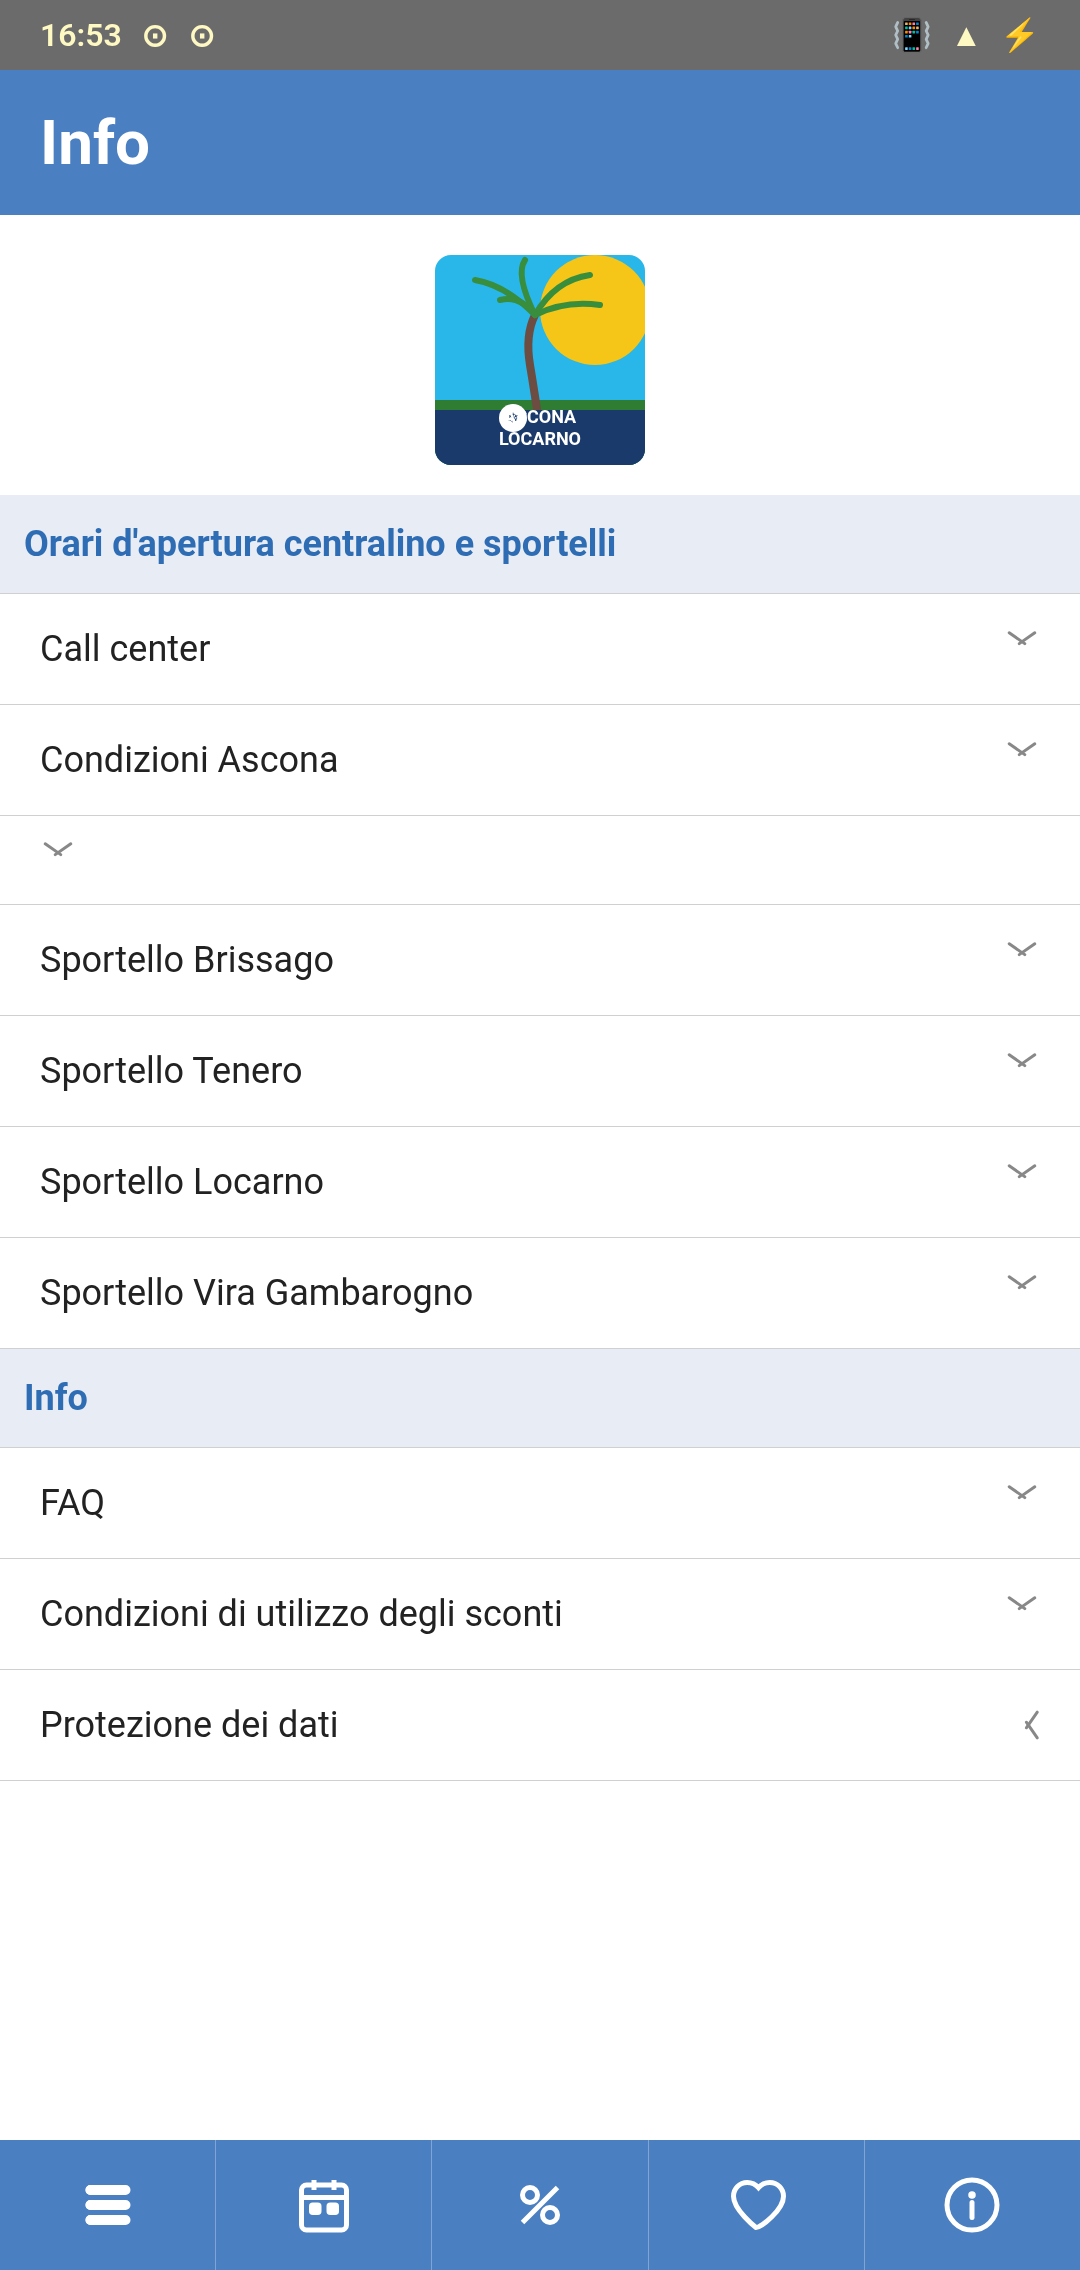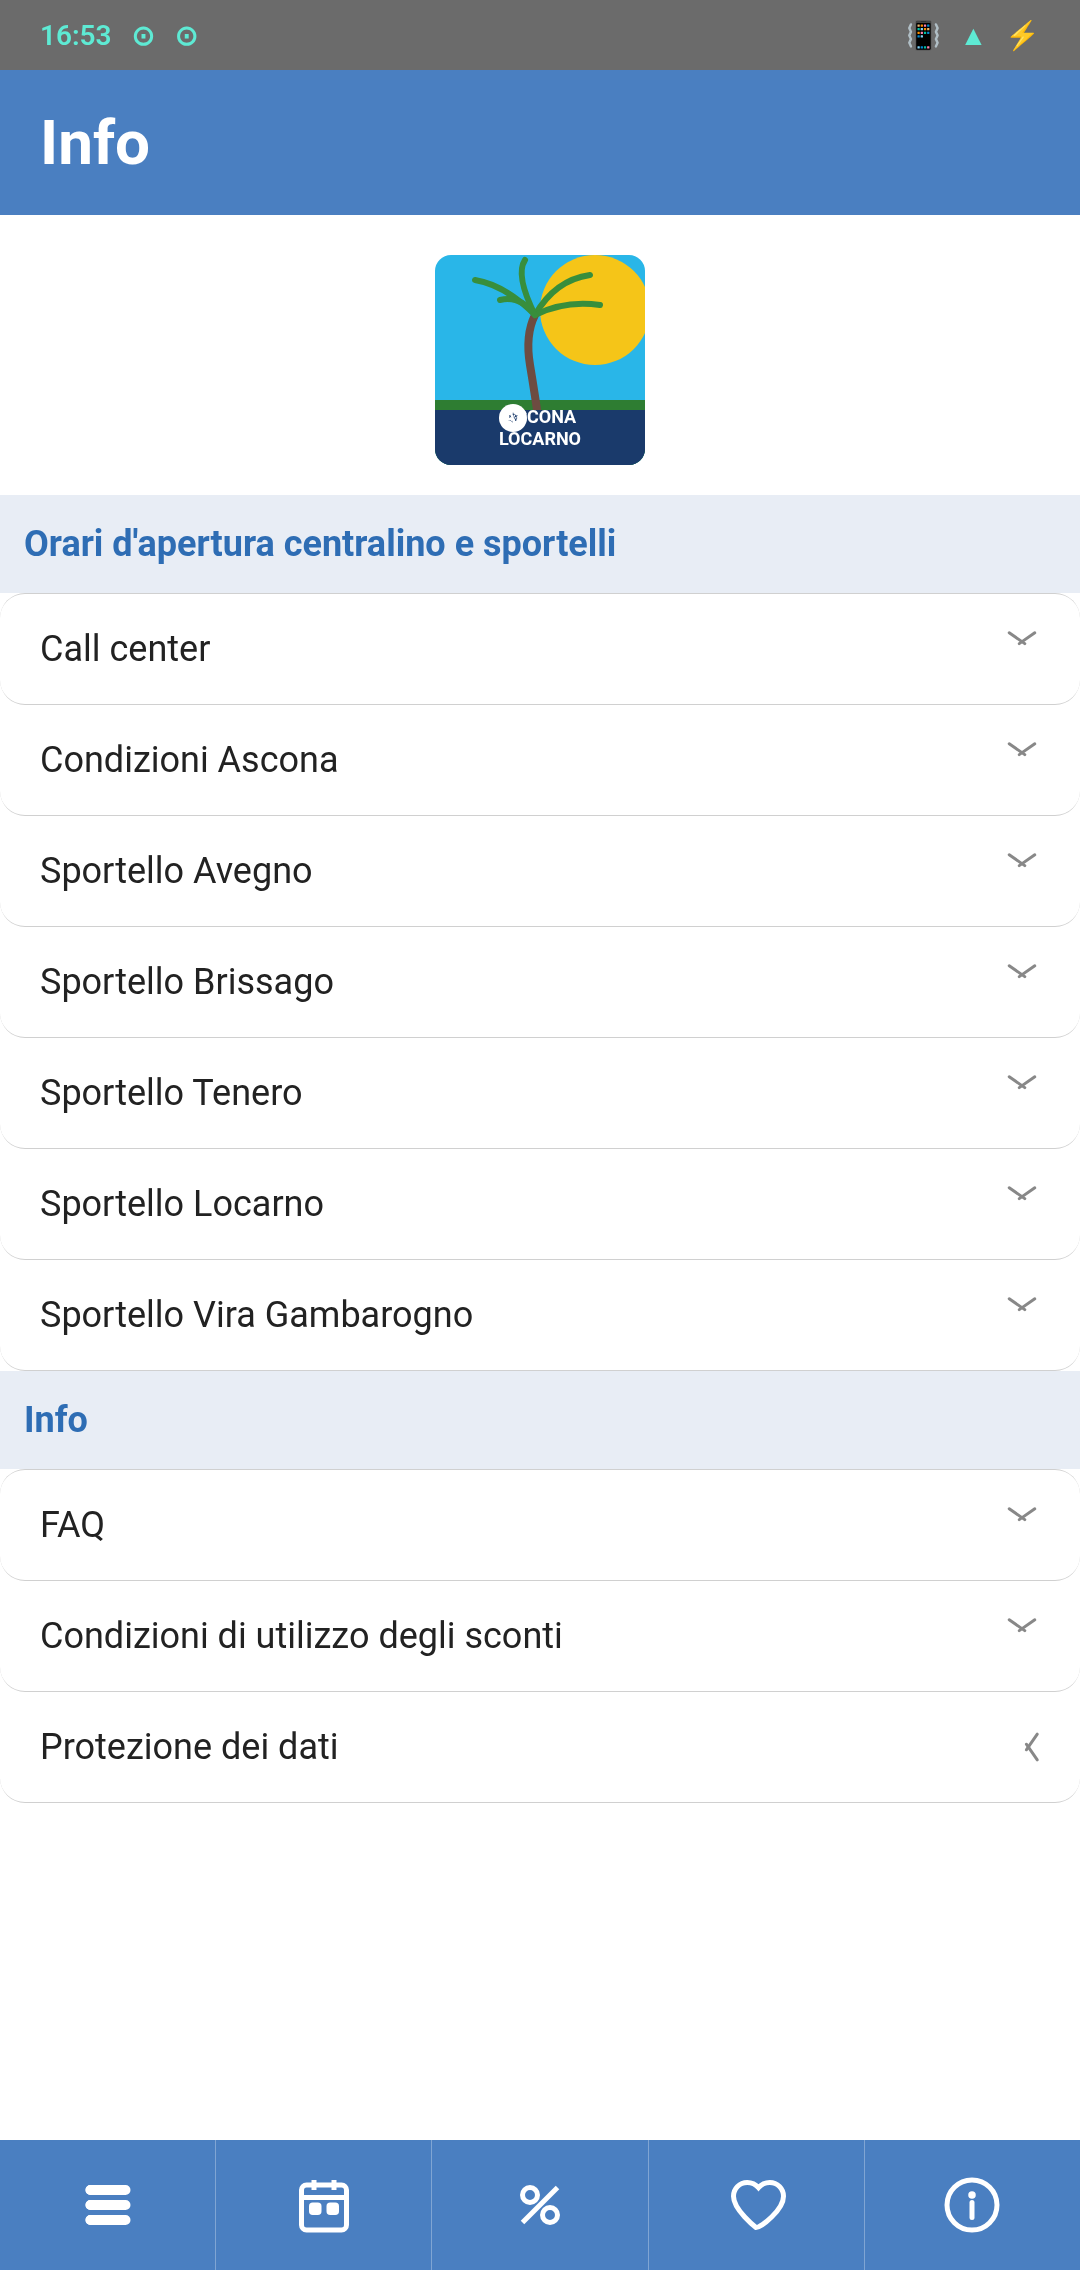--- a/index.html
+++ b/index.html
@@ -15,22 +15,22 @@
     }
 
     
     .status-bar {
       background: #6b6b6b;
       height: 70px;
       display: flex;
       align-items: center;
       justify-content: space-between;
       padding: 2px 40px;
-      color: #5eead4;
-      font-size: 28px;
+      color: #fef9c3;
+      font-size: 32px;
       font-weight: 600;
     }
     .status-left { display: flex; align-items: center; gap: 20px; }
     .status-right { display: flex; align-items: center; gap: 18px; }
 
     
     .app-header {
       background: #4a7fc1;
       padding: 36px 40px 36px 40px;
     }
@@ -70,21 +70,20 @@
 
     
     .list-item {
       display: flex;
       align-items: center;
       justify-content: space-between;
       padding: 34px 40px;
       border-bottom: 1px solid #d0d0d0;
       background: #ffffff;
       cursor: pointer;
-      border-radius: 25px;
     }
     .list-item:first-child {
       border-top: 1px solid #d0d0d0;
     }
     .list-item-label {
       font-size: 36px;
       color: #222222;
     }
     .chevron-down {
       width: 36px;
@@ -244,21 +243,20 @@
       <span class="list-item-label">Call center</span>
       <span class="chevron-down"></span>
     </div>
 
     <div class="list-item">
       <span class="list-item-label">Condizioni Ascona</span>
       <span class="chevron-down"></span>
     </div>
 
     <div class="list-item">
-      <span class="list-item-label">Sportello Avegno</span>
       <span class="chevron-down"></span>
     </div>
 
     <div class="list-item">
       <span class="list-item-label">Sportello Brissago</span>
       <span class="chevron-down"></span>
     </div>
 
     <div class="list-item">
       <span class="list-item-label">Sportello Tenero</span>

